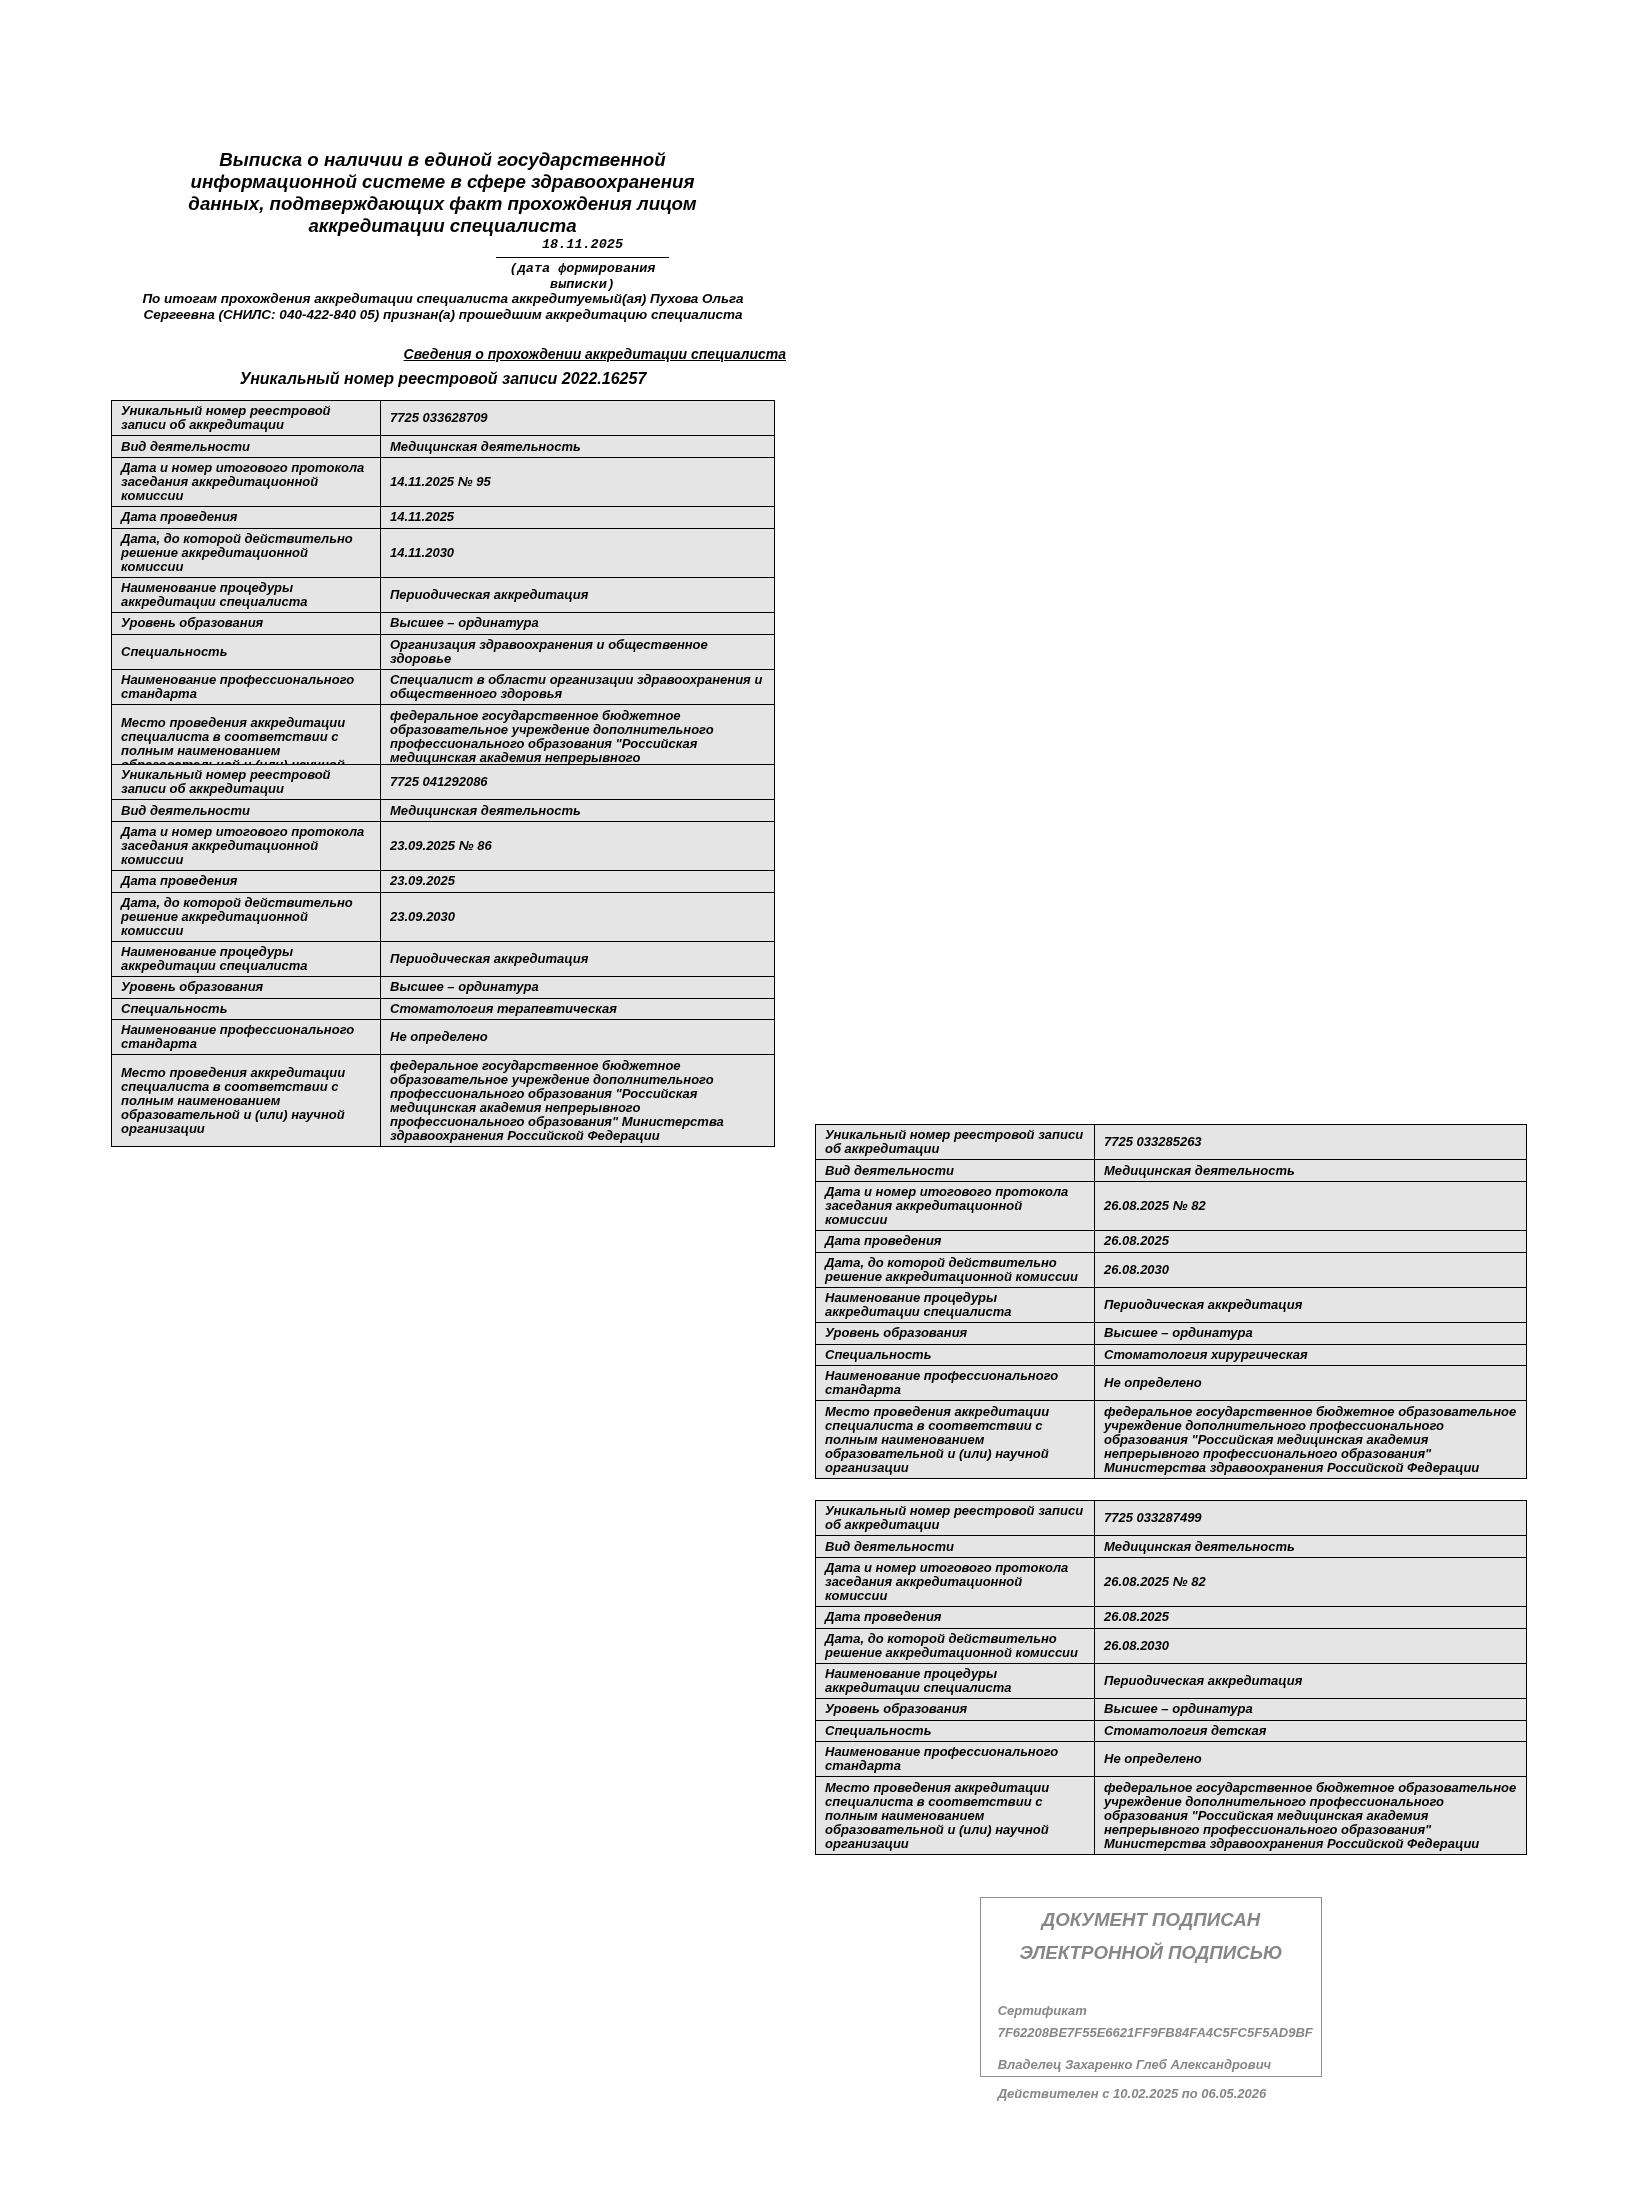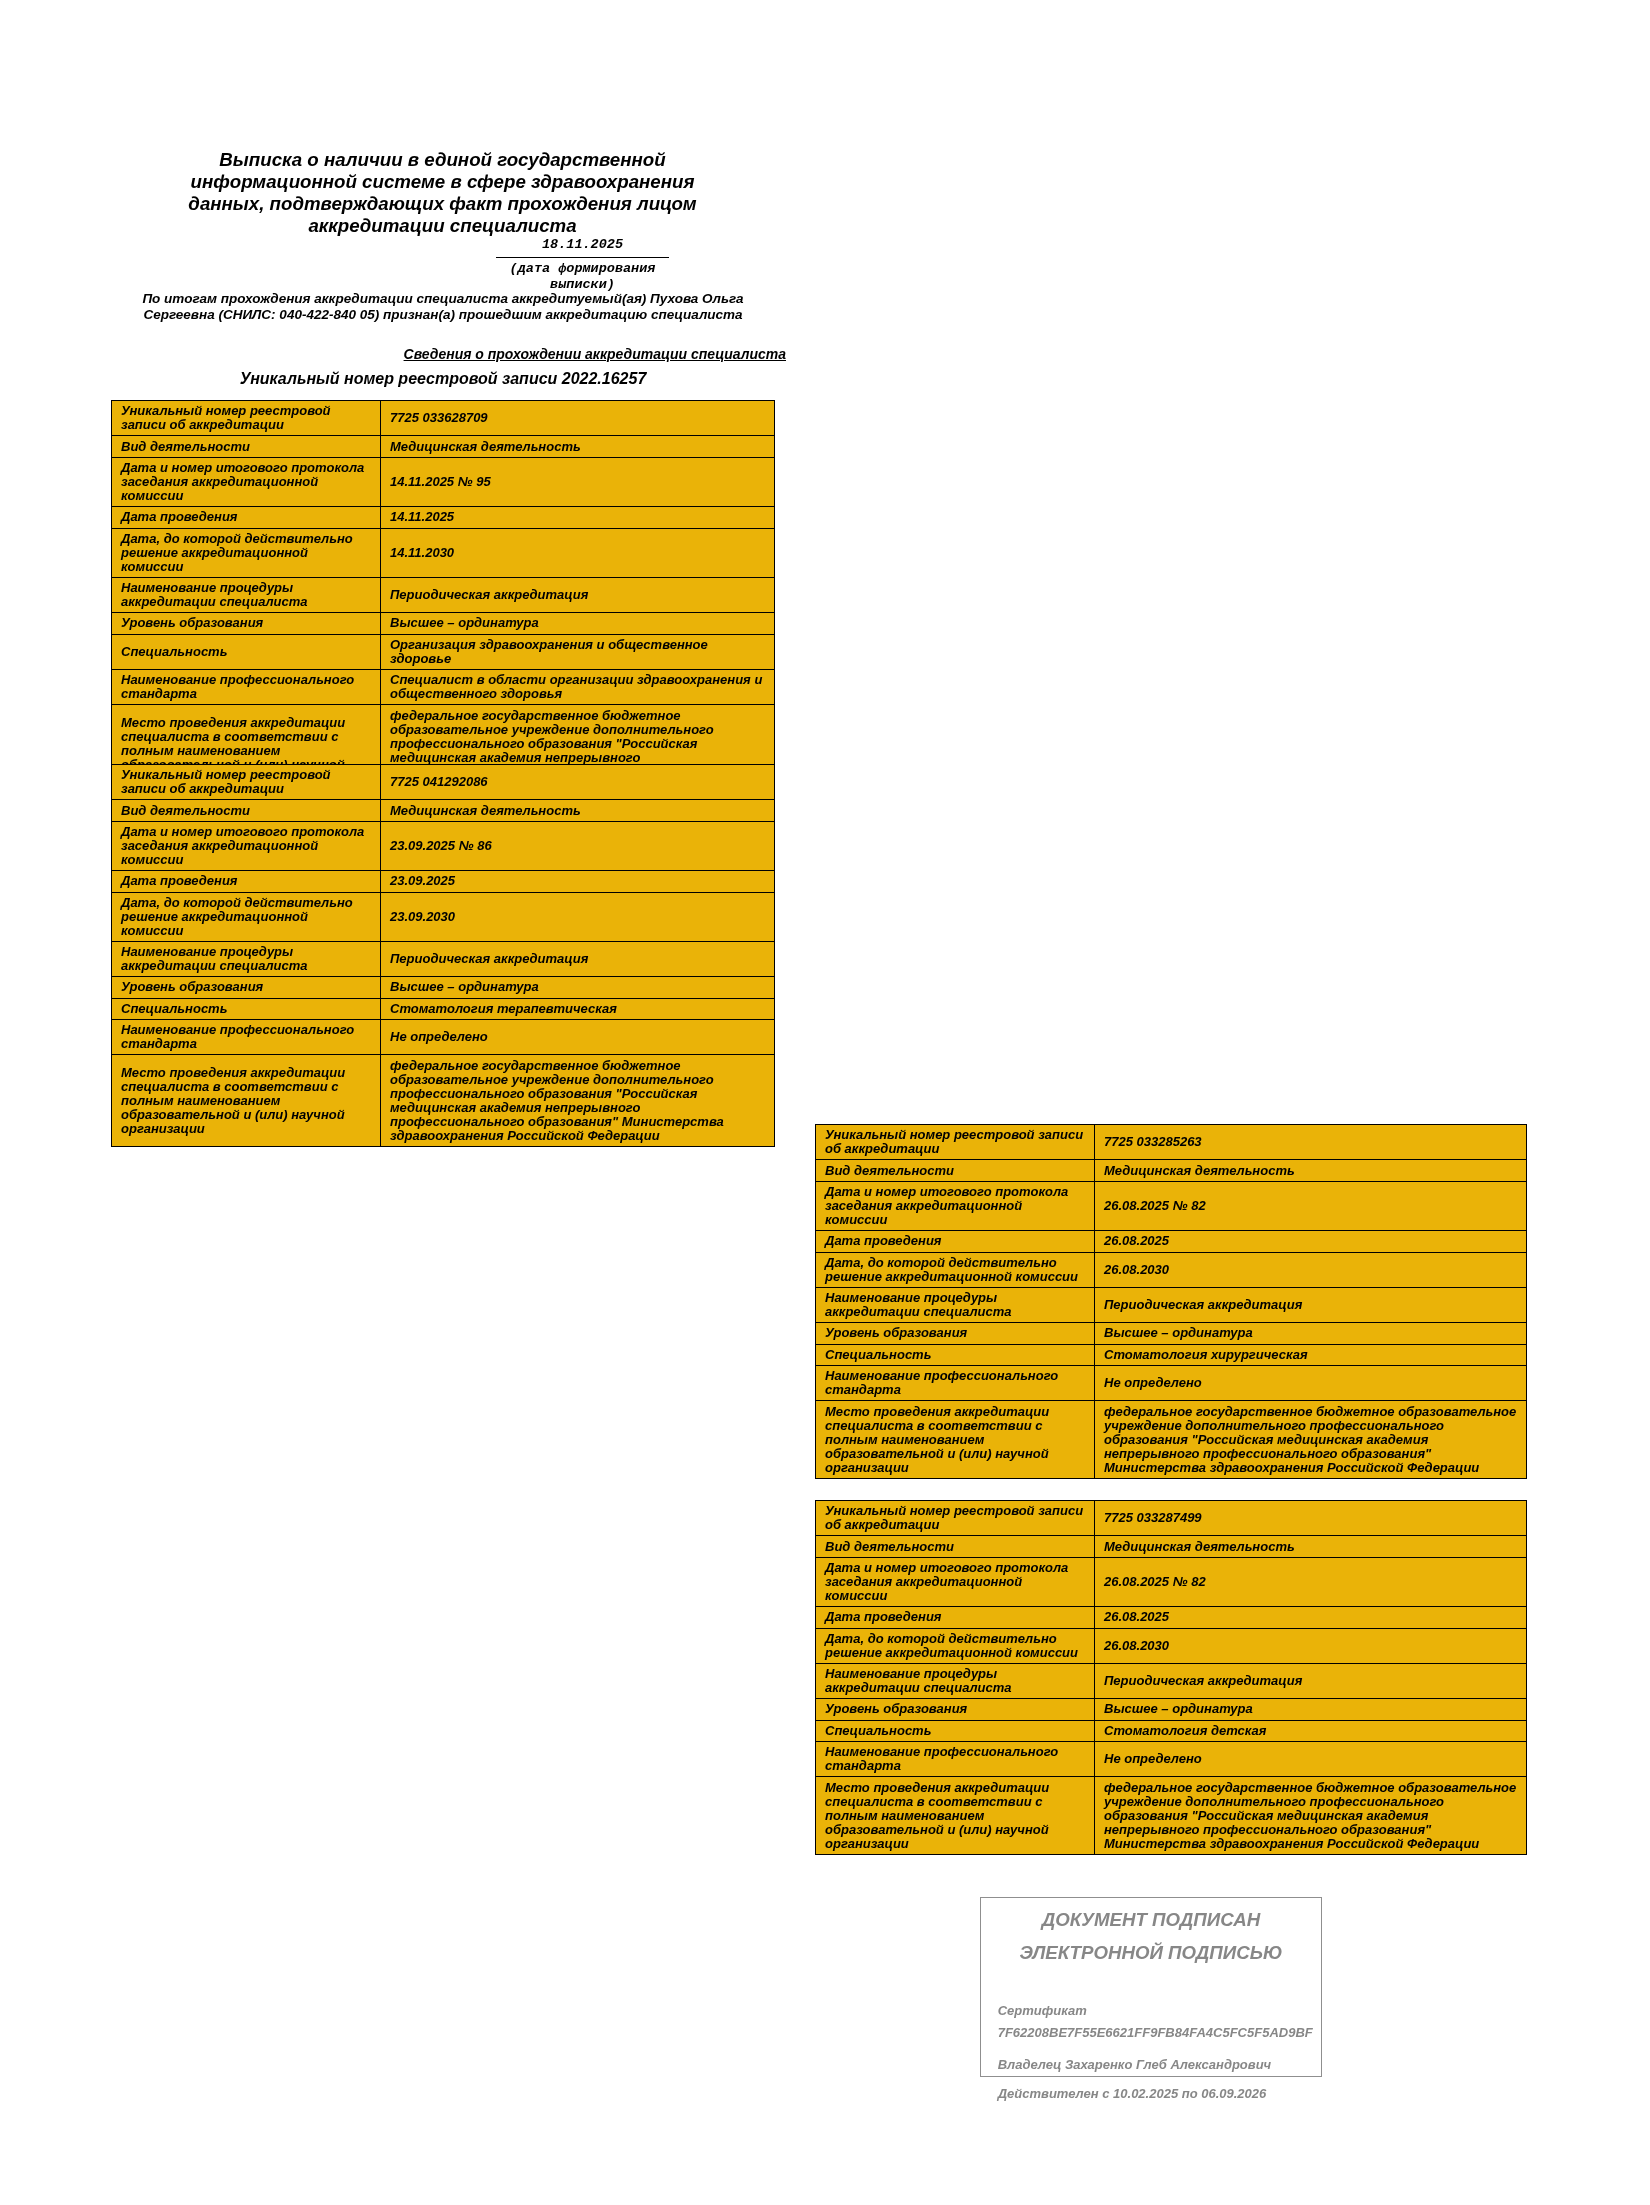--- a/index.html
+++ b/index.html
@@ -30,21 +30,21 @@
   .section-heading{
     position:absolute;left:122px;top:346px;width:664px;
     text-align:right;font-size:14px;text-decoration:underline;
   }
   .registry-line{
     position:absolute;left:111px;top:370px;width:664px;
     text-align:center;font-size:16px;
   }
   table.acc-table{
     position:absolute;border-collapse:collapse;table-layout:fixed;
-    background:#eab308;
+    background:#e5e5e5;
   }
   table.acc-table td{
     border:1.9px solid #000000;
     padding:3.2px 9px;
     font-size:13px;line-height:14px;
     vertical-align:middle;
     word-wrap:break-word;
   }
   #table-1{left:111px;top:400px;width:664px;}
   #table-2{left:111px;top:764px;width:664px;}
@@ -274,17 +274,17 @@
           <td>федеральное государственное бюджетное образовательное учреждение дополнительного профессионального образования "Российская медицинская академия непрерывного профессионального образования" Министерства здравоохранения Российской Федерации</td>
         </tr>
       </tbody>
   </table>
 
   <div class="sig-box">
     <div class="sig-line1">ДОКУМЕНТ ПОДПИСАН</div>
     <div class="sig-line2">ЭЛЕКТРОННОЙ ПОДПИСЬЮ</div>
     <div class="sig-cert">Сертификат 7F62208BE7F55E6621FF9FB84FA4C5FC5F5AD9BF</div>
     <div class="sig-owner">Владелец Захаренко Глеб Александрович</div>
-    <div class="sig-valid">Действителен с 10.02.2025 по 06.09.2026</div>
+    <div class="sig-valid">Действителен с 10.02.2025 по 06.05.2026</div>
   </div>
 
 </div>
 
 
 </body></html>

